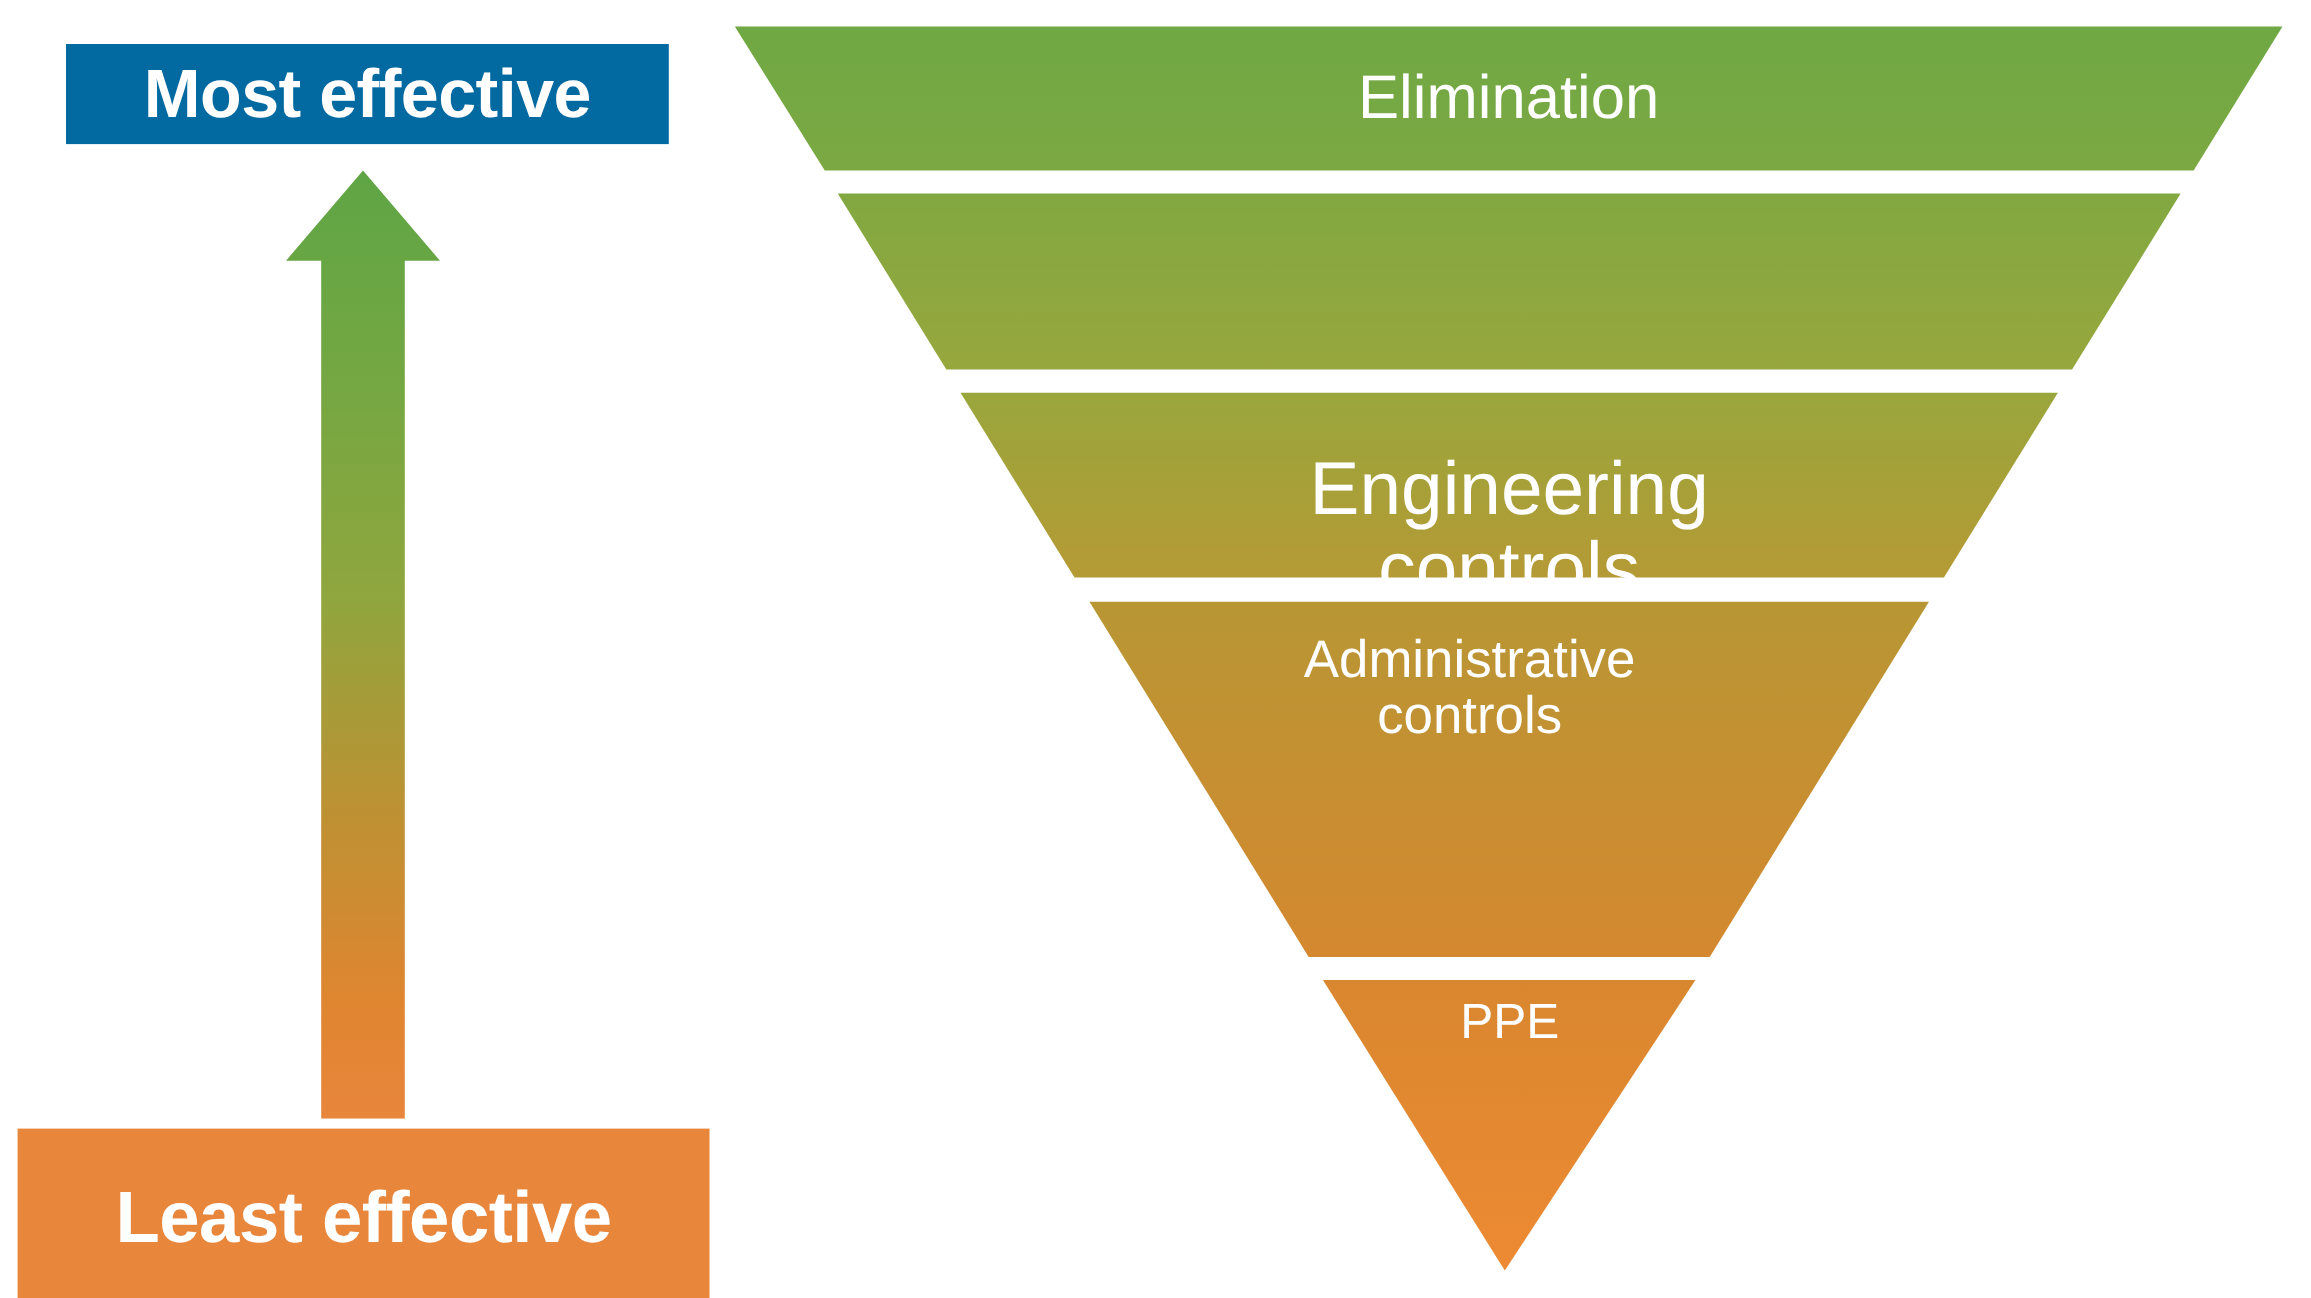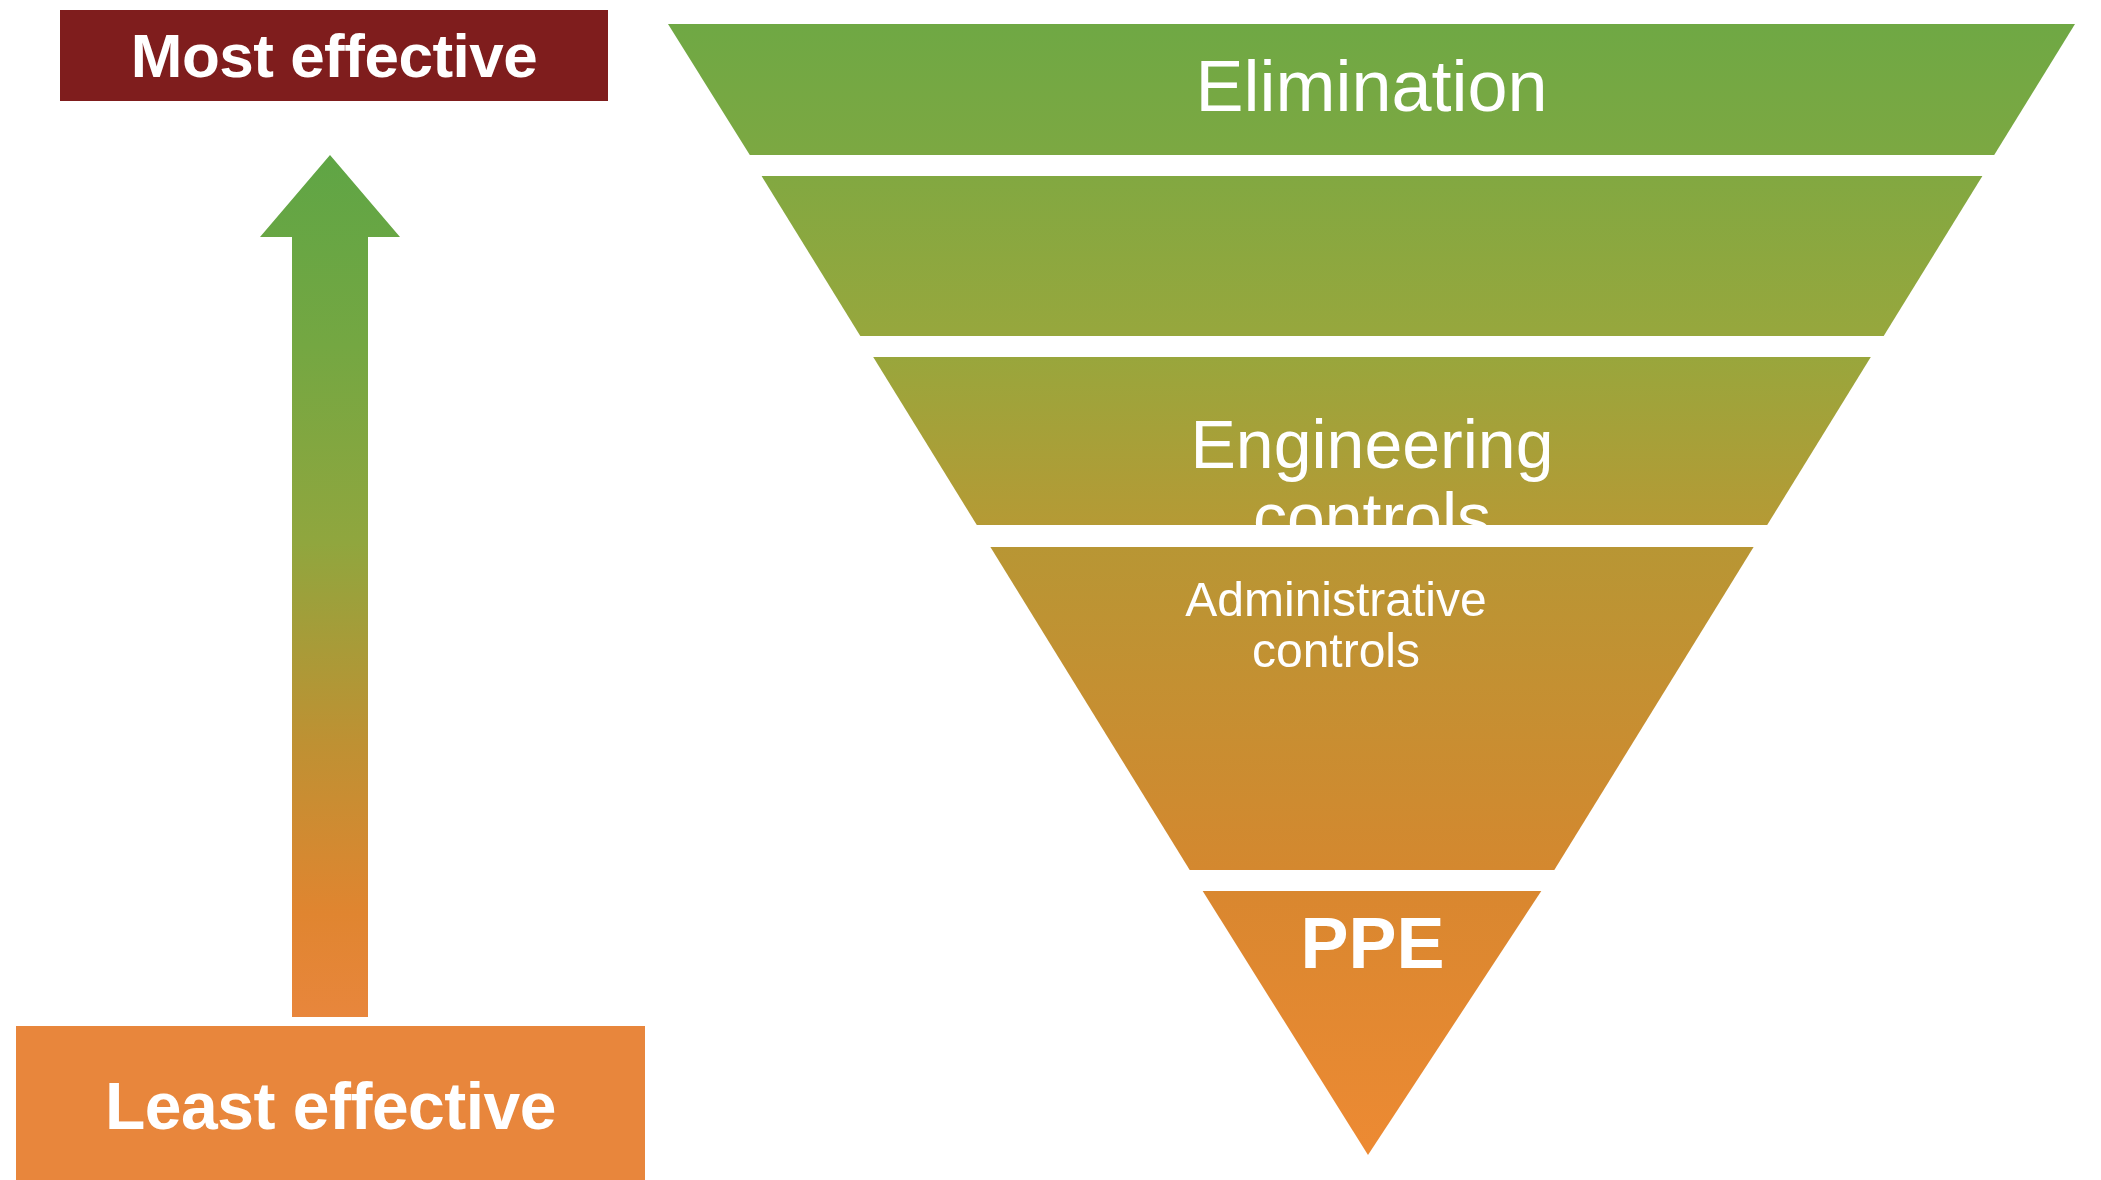--- a/index.html
+++ b/index.html
@@ -11,22 +11,22 @@
   .effect-box{
     position:absolute;
     display:flex;align-items:center;justify-content:center;
     color:#ffffff;font-weight:bold;
     font-family:"Liberation Sans",sans-serif;
     letter-spacing:-0.5px;
     white-space:nowrap;
     line-height:1;
   }
   #most-effective-box{
-    left:60px;top:10px;width:548px;height:91px;
-    background:#7f1d1d;font-size:62px;
+    left:60px;top:40px;width:548px;height:91px;
+    background:#0369a1;font-size:62px;
   }
   #least-effective-box{
     left:16px;top:1026px;width:629px;height:160px;
     background:#E8863C;font-size:66px;align-items:center;
   }
 
   
   #effectiveness-arrow{
     position:absolute;left:250px;top:155px;width:160px;height:862px;
   }
@@ -101,24 +101,24 @@
 
     <polygon fill="url(#g1)" points="761.6,176 1982.4,176 1883.7,336 860.3,336"></polygon>
 
     <polygon fill="url(#g2)" points="873.2,357 1870.8,357 1767.2,525 976.8,525"></polygon>
 
     <polygon fill="url(#g3)" points="990.4,547 1753.6,547 1554.3,870 1189.7,870"></polygon>
 
     <polygon fill="url(#g4)" points="1202.7,891 1541.3,891 1368,1155"></polygon>
   </svg>
 
-  <div class="layer-label" style="left:668px;top:48px;width:1407px;font-size:72px;">Elimination</div>
+  <div class="layer-label" style="left:668px;top:58px;width:1407px;font-size:56px;">Elimination</div>
 
 
   <div class="layer-label" style="left:873px;top:378px;width:998px;font-size:68px;margin-top:30px;">Engineering
 controls</div>
 
   <div class="layer-label" style="left:954px;top:574px;width:764px;font-size:48px;">Administrative
 controls</div>
 
-  <div class="layer-label" style="left:1203px;top:905px;width:339px;font-size:72px;font-weight:bold;">PPE</div>
+  <div class="layer-label" style="left:1203px;top:905px;width:339px;font-size:45px;">PPE</div>
 
 </div>
 
 </body></html>

